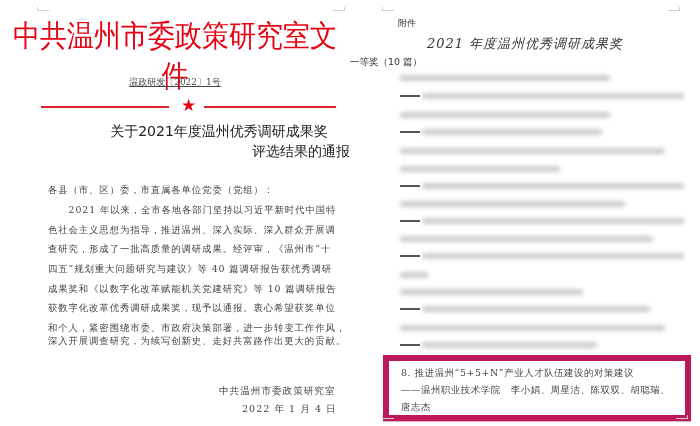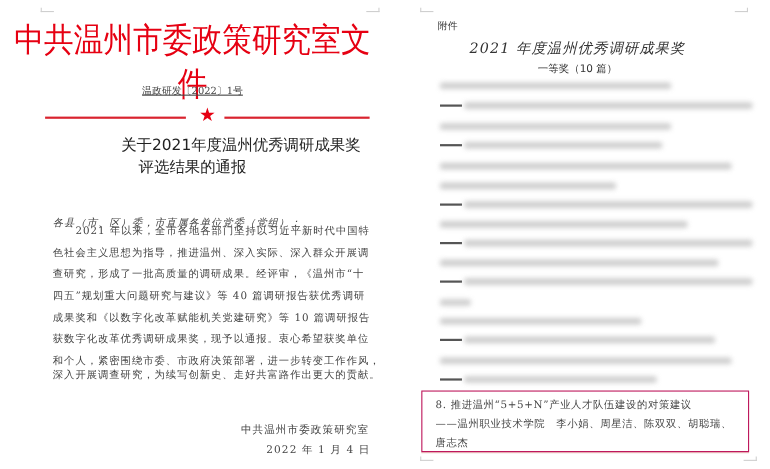--- a/index.html
+++ b/index.html
@@ -19,46 +19,46 @@
   .redline { position:absolute; top:106px; height:1.5px; background:#d9232f; }
   .star { position:absolute; top:97px; left:181px; font-size:17px; color:#e60012; line-height:17px;
           font-family:"DejaVu Sans", sans-serif; }
   .title { position:absolute; left:0; width:350px; text-align:center;
            font-family:"DejaVu Sans", sans-serif; font-size:14px; color:#222; }
   .body-line { position:absolute; left:48px; font-size:9.4px; color:#444; white-space:nowrap; letter-spacing:0.9px; }
   .sig { position:absolute; font-size:9.6px; color:#444; white-space:nowrap; letter-spacing:1px; }
 
   .annex-label { position:absolute; left:48px; top:17px; font-family:"DejaVu Sans", sans-serif; font-size:9px; color:#333; }
   .annex-title { position:absolute; left:0; width:350px; top:35px; text-align:center; font-size:13px; color:#333; font-style:italic; letter-spacing:1px; }
-  .annex-sub { position:absolute; left:0; width:350px; top:56px; text-align:center; font-family:"DejaVu Sans", sans-serif; font-size:9.5px; color:#333; }
+  .annex-sub { position:absolute; left:0; width:350px; top:56px; text-align:left; font-family:"DejaVu Sans", sans-serif; font-size:9.5px; color:#333; }
   .blur-line { position:absolute; height:6px; background:#bdbdbd; filter:blur(2.2px); opacity:0.75; border-radius:2px; }
   .blur-dash { position:absolute; height:1.5px; background:#555; filter:blur(0.6px); }
 
   .highlight-box { position:absolute; left:383px; top:355px; width:296px; height:54px;
-                   border:1px solid #be185d; box-shadow:0 1px 0 #e8b5b5; background:#fff; }
+                   border:6px solid #be185d; box-shadow:0 1px 0 #e8b5b5; background:#fff; }
   .hl-line { position:absolute; left:12px; font-size:9.4px; color:#444; white-space:nowrap; letter-spacing:0.6px; }
 </style>
 </head>
 <body>
 
 <div class="page page-left">
   <div class="corner" style="left:37px;top:10px;"></div>
   <div class="corner r" style="left:333px;top:10px;"></div>
 
   <div class="masthead">中共温州市委政策研究室文件</div>
   <div class="docnum">温政研发〔2022〕1号</div>
 
   <div class="redline" style="left:41px;width:128px;"></div>
   <div class="star">★</div>
   <div class="redline" style="left:204px;width:132px;"></div>
 
   <div class="title" style="top:123px;padding-left:44px;">关于2021年度温州优秀调研成果奖</div>
-  <div class="title" style="top:143px;">评选结果的通报</div>
+  <div class="title" style="top:143px;text-align:right;">评选结果的通报</div>
 
-  <div class="body-line" style="top:196px;font-style:italic;">各县（市、区）委，市直属各单位党委（党组）：</div>
+  <div class="body-line" style="top:184px;">各县（市、区）委，市直属各单位党委（党组）：</div>
   <div class="body-line" style="top:204px;">　　2021 年以来，全市各地各部门坚持以习近平新时代中国特</div>
   <div class="body-line" style="top:224px;">色社会主义思想为指导，推进温州、深入实际、深入群众开展调</div>
   <div class="body-line" style="top:243px;">查研究，形成了一批高质量的调研成果。经评审，《温州市“十</div>
   <div class="body-line" style="top:263px;">四五”规划重大问题研究与建议》等 40 篇调研报告获优秀调研</div>
   <div class="body-line" style="top:283px;">成果奖和《以数字化改革赋能机关党建研究》等 10 篇调研报告</div>
   <div class="body-line" style="top:302px;">获数字化改革优秀调研成果奖，现予以通报。衷心希望获奖单位</div>
   <div class="body-line" style="top:322px;text-align:right;">和个人，紧密围绕市委、市政府决策部署，进一步转变工作作风，</div>
   <div class="body-line" style="top:335px;">深入开展调查研究，为续写创新史、走好共富路作出更大的贡献。</div>
 
   <div class="sig" style="left:219px;top:385px;">中共温州市委政策研究室</div>

